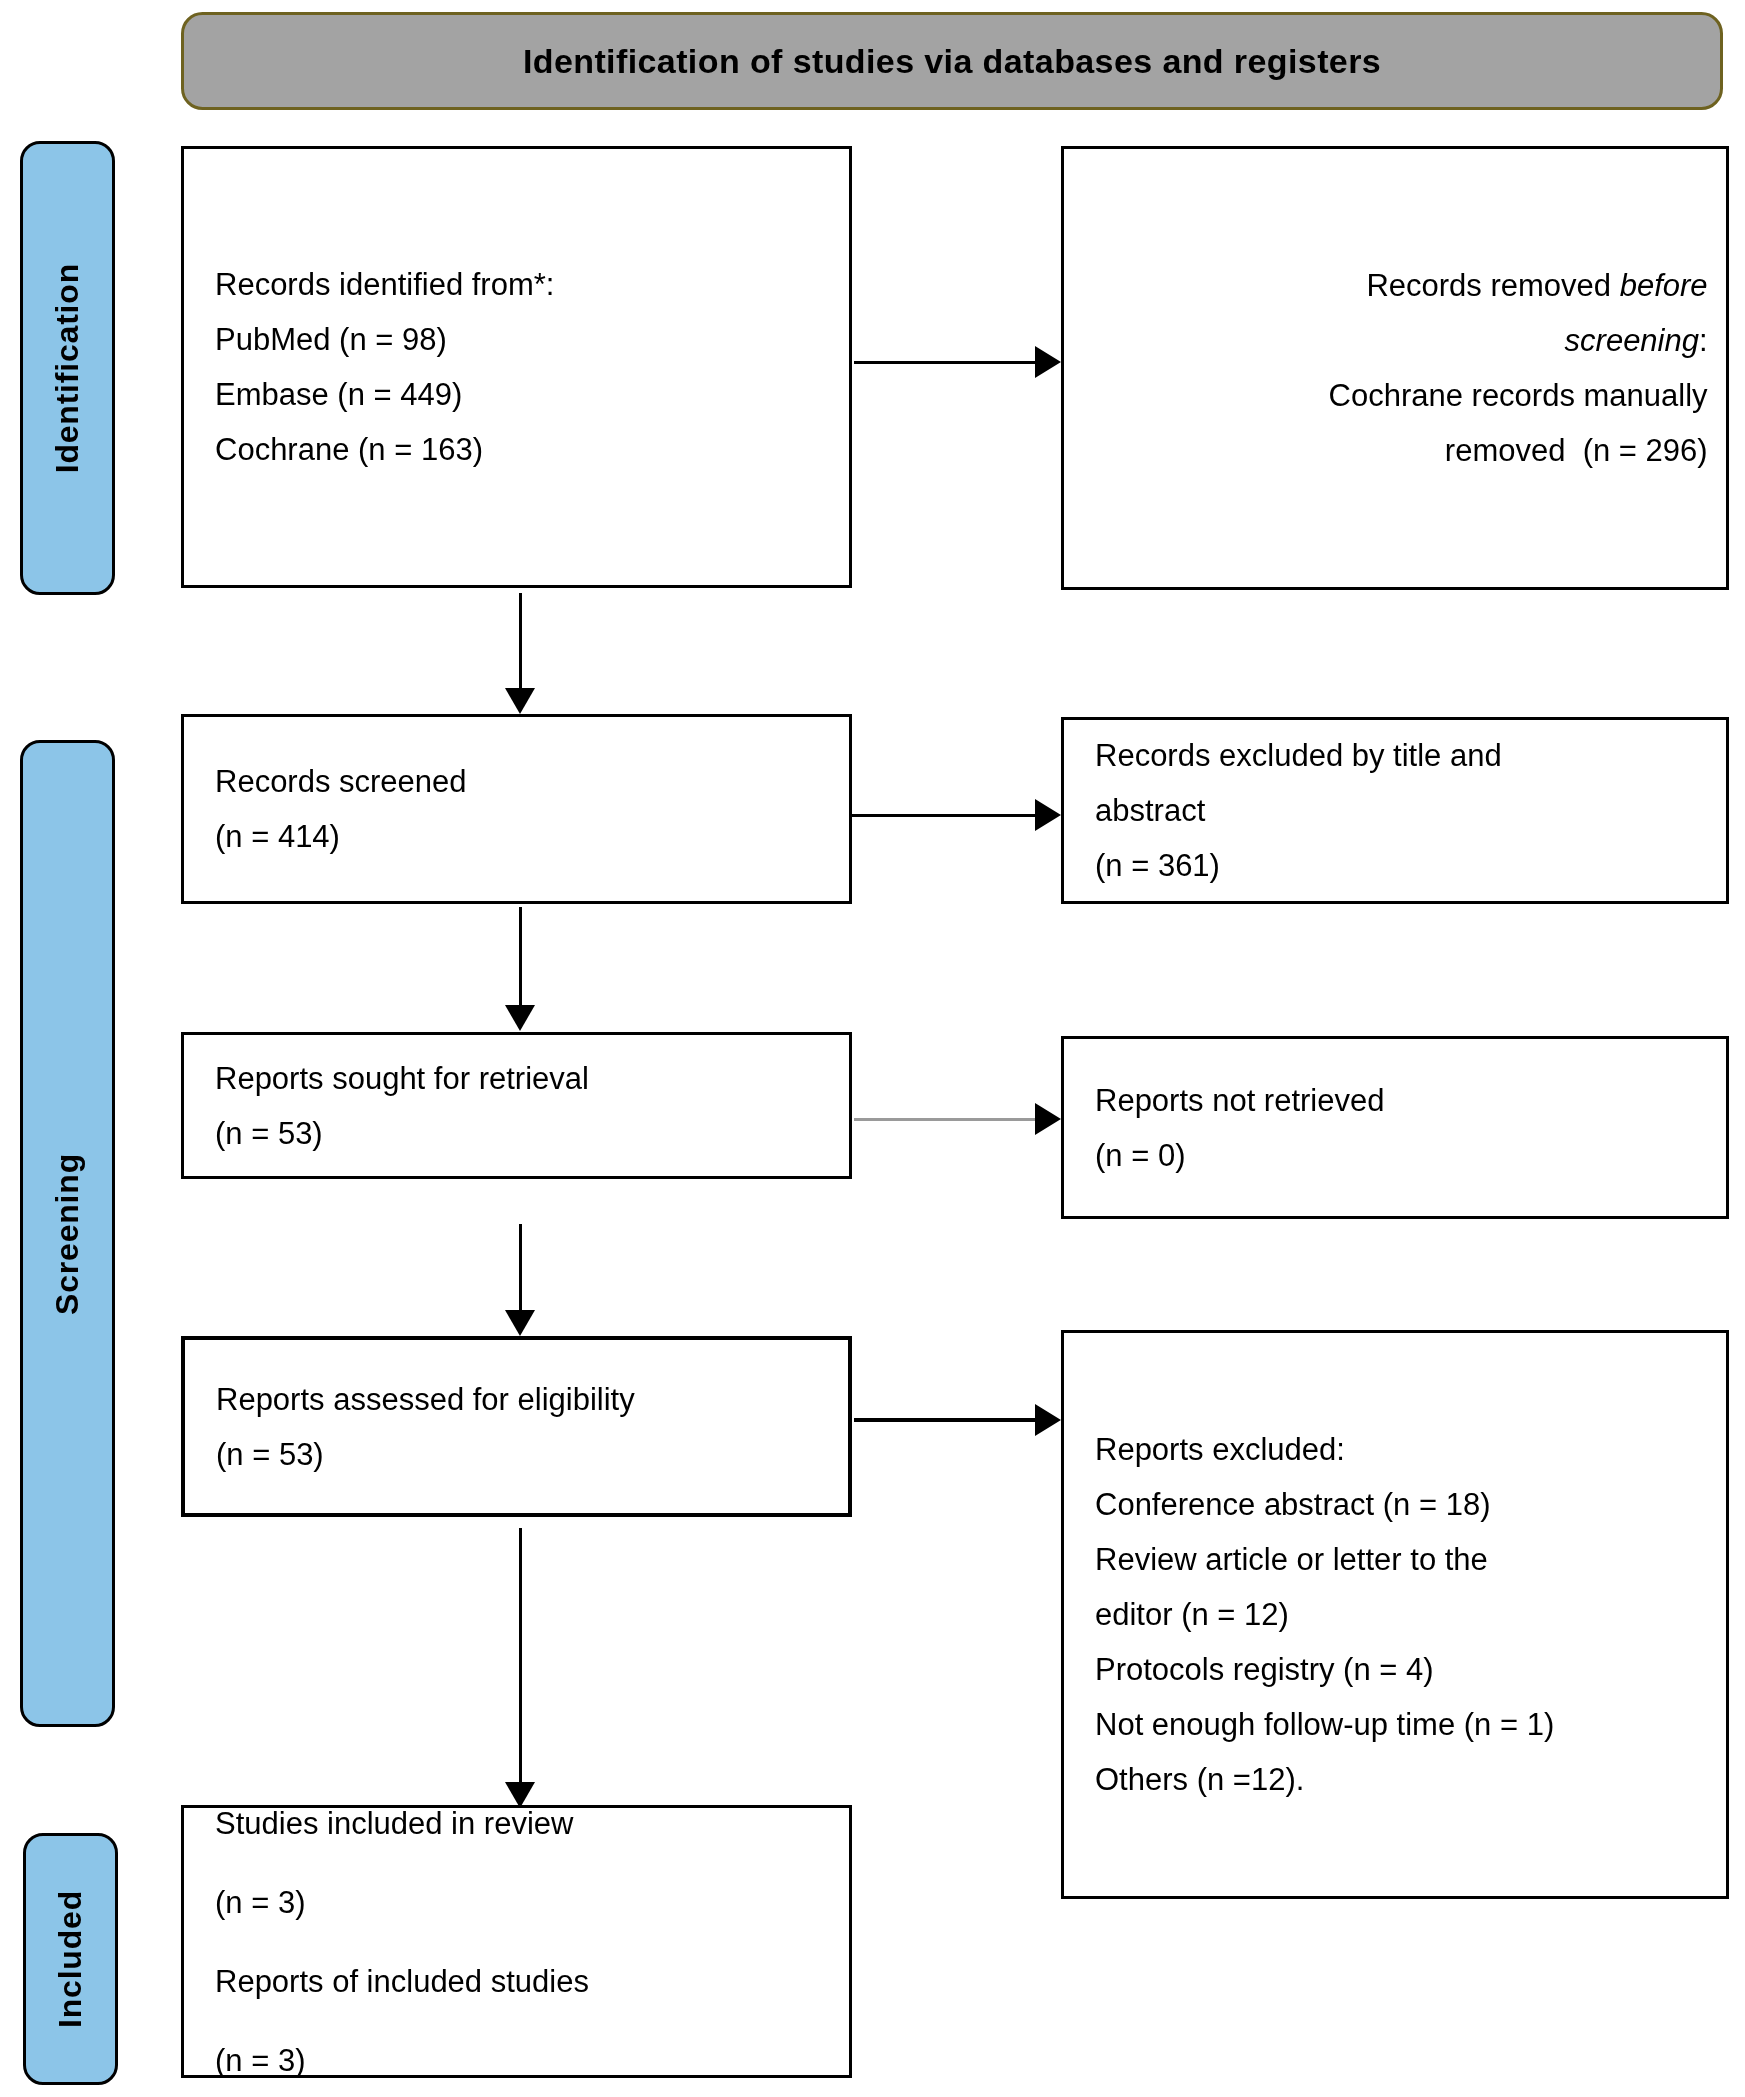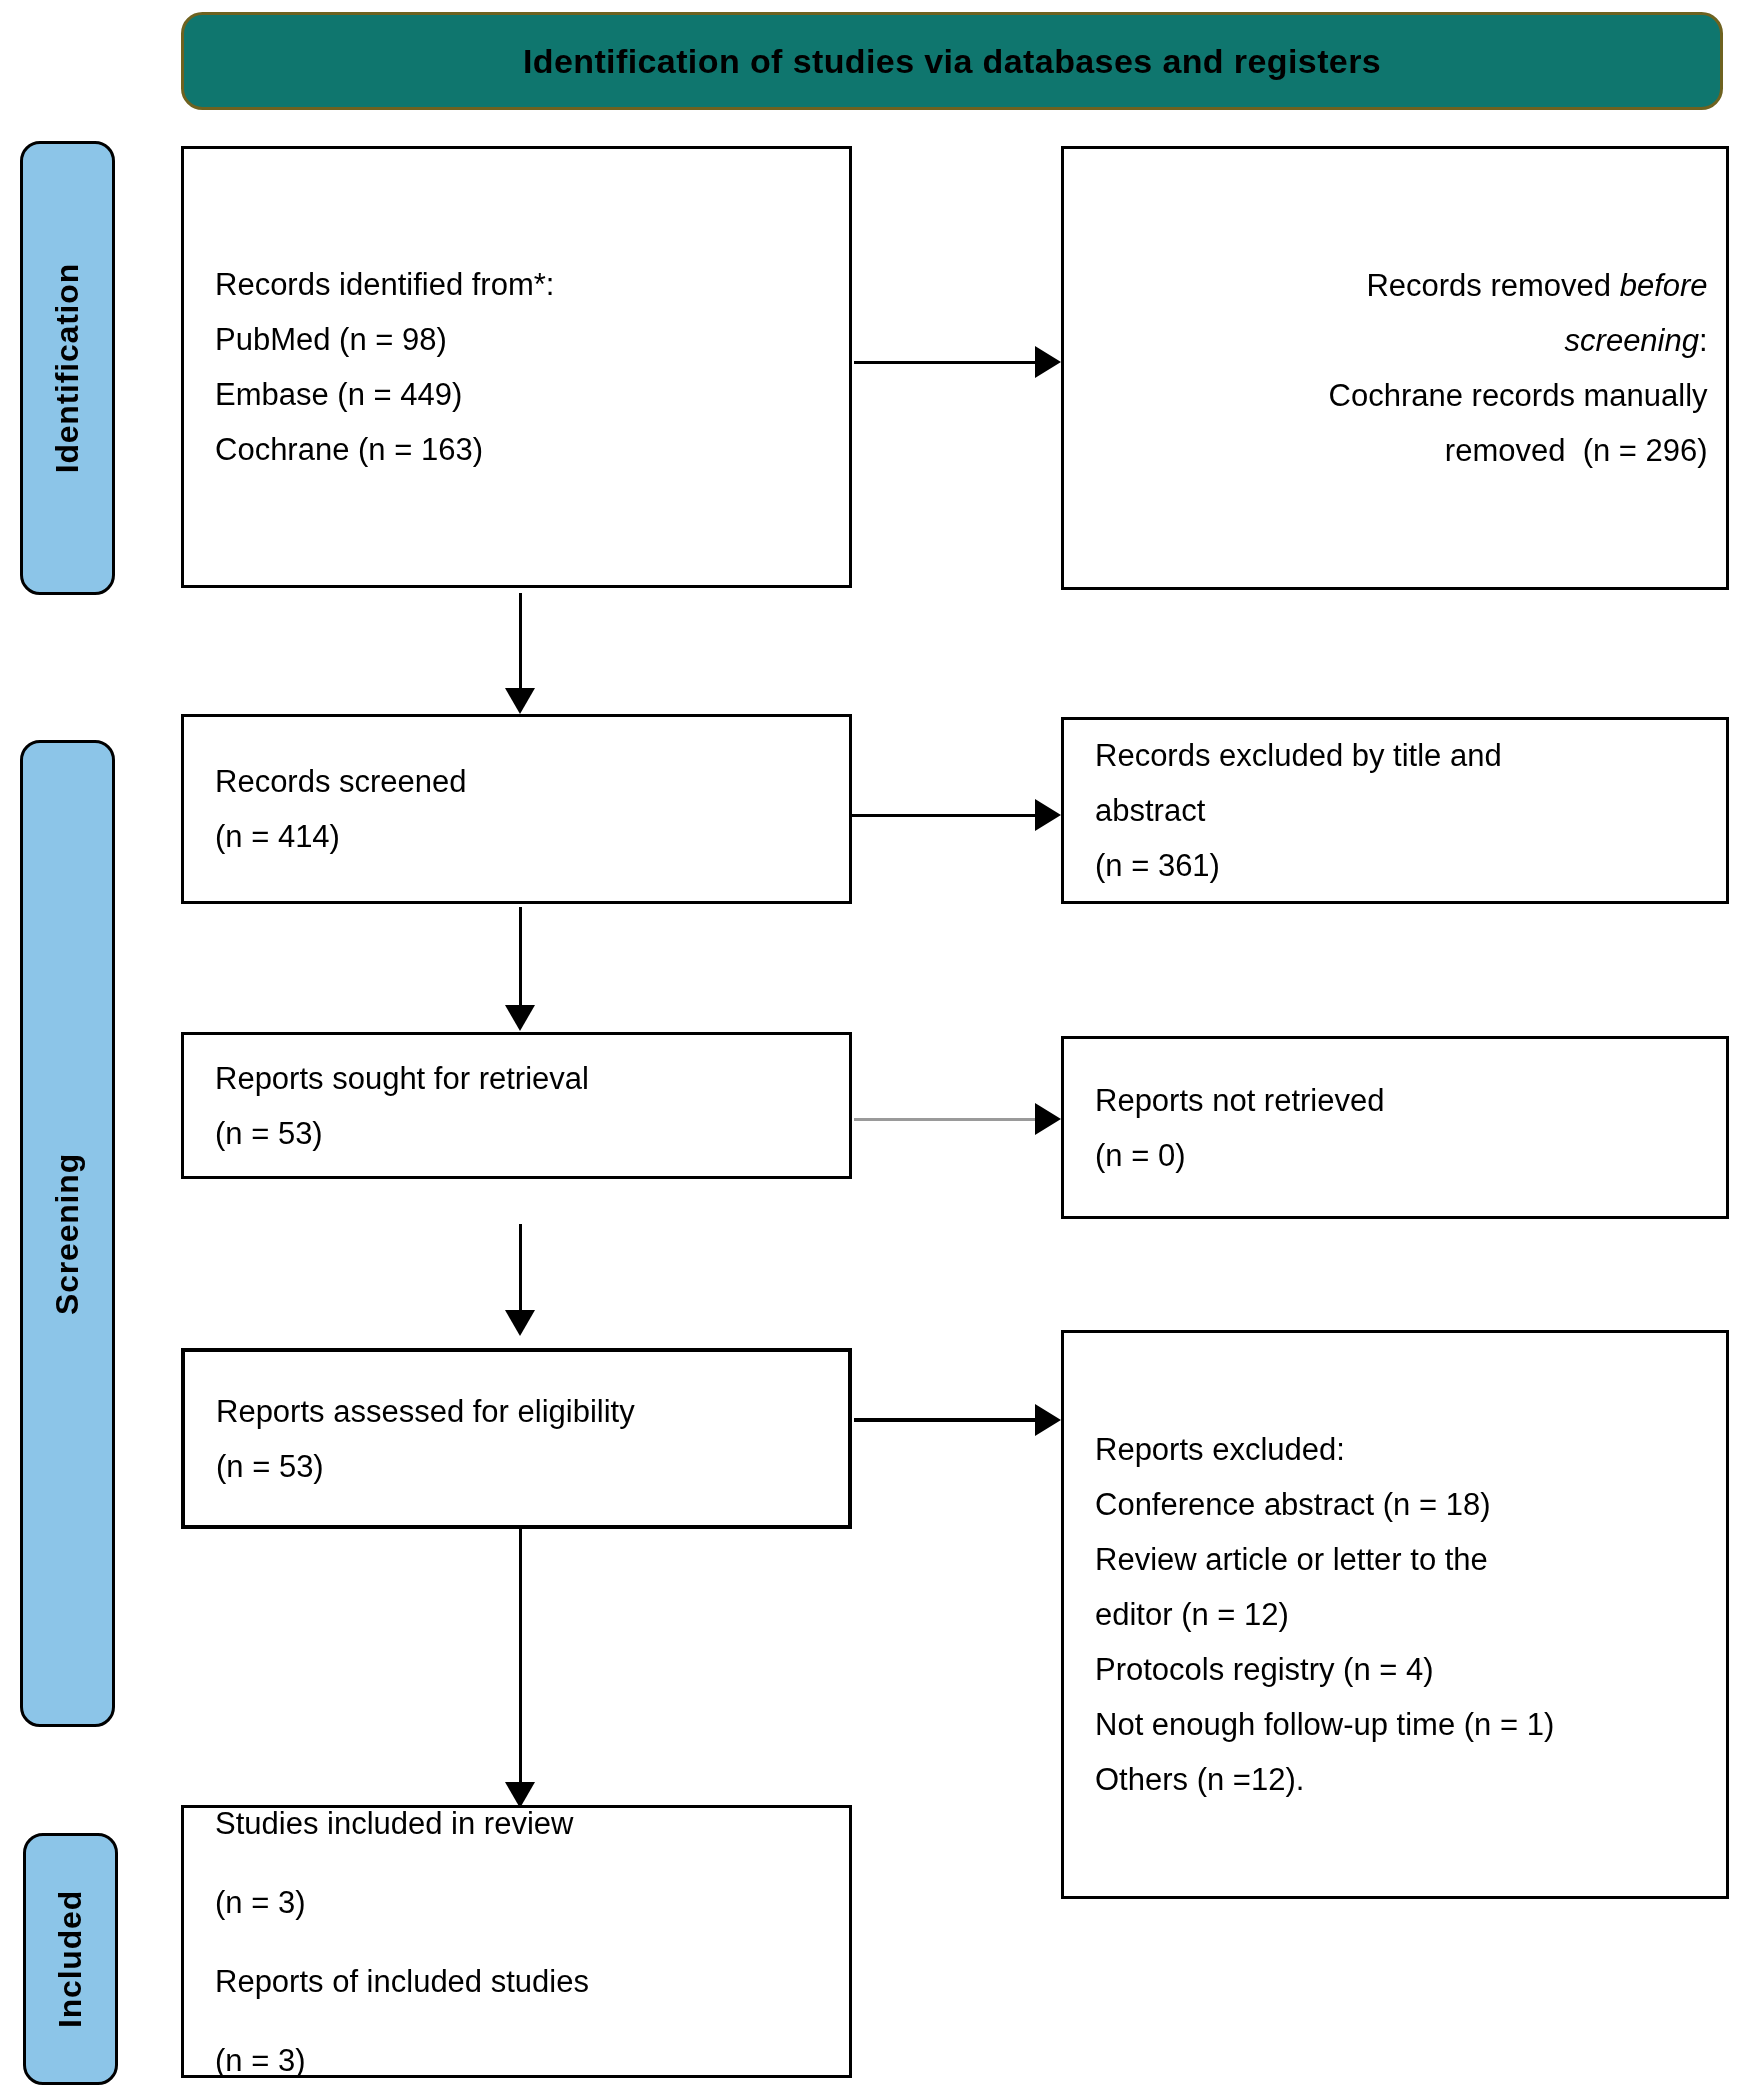--- a/index.html
+++ b/index.html
@@ -1,40 +1,40 @@
 <!DOCTYPE html>
 <html style="font-size:12.3px"><head>
 <meta charset="utf-8">
 <style>
   html,body{margin:0;padding:0;background:#ffffff;}
   body{width:1745px;height:2097px;font-family:"Liberation Sans",sans-serif;color:#000;}
   .canvas{position:relative;width:1745px;height:2097px;background:#fff;overflow:hidden;}
 
   
   .banner{position:absolute;left:181px;top:12.3px;width:1542px;height:98px;
-    background:#0f766e;border:3.1px solid #6E6220;border-radius:21.5px;
+    background:#a3a3a3;border:3.1px solid #6E6220;border-radius:21.5px;
     display:flex;align-items:center;justify-content:center;box-sizing:border-box;}
   .banner span{font-weight:bold;font-size:34px;letter-spacing:0.4px;}
 
   
   .side{position:absolute;background:#8CC5E8;border:3.8px solid #000;border-radius:20px;
     display:flex;align-items:center;justify-content:center;box-sizing:border-box;}
   .side .vtext{writing-mode:vertical-rl;transform:rotate(180deg);
     font-weight:bold;font-size:32px;letter-spacing:0.8px;}
   .side.identification{left:20px;top:141px;width:95px;height:454px;}
   .side.screening{left:20px;top:740px;width:95px;height:987px;}
   .side.included{left:23px;top:1833px;width:95px;height:252px;}
 
   
   .box{position:absolute;background:#fff;border:3.1px solid #000;box-sizing:border-box;
     display:flex;flex-direction:column;justify-content:center;
     padding:0 18.4px 0 31px;font-size:31px;line-height:55px;}
   .box .line{white-space:pre-wrap;}
   .it{font-style:italic;}
-  .border-thick{border-width:4.6px;margin-top:12px;}
+  .border-thick{border-width:4.6px;}
 
   .col-left{left:181px;width:671px;}
   .col-right{left:1061px;width:668px;}
   .b1{top:146px;height:442px;}
   .r1{top:146px;height:444px;text-align:right;}
   .b2{top:714px;height:190px;}
   .r2{top:717px;height:187px;}
   .b3{top:1032px;height:147px;}
   .r3{top:1036px;height:183px;}
   .b4{top:1336px;height:181px;}

